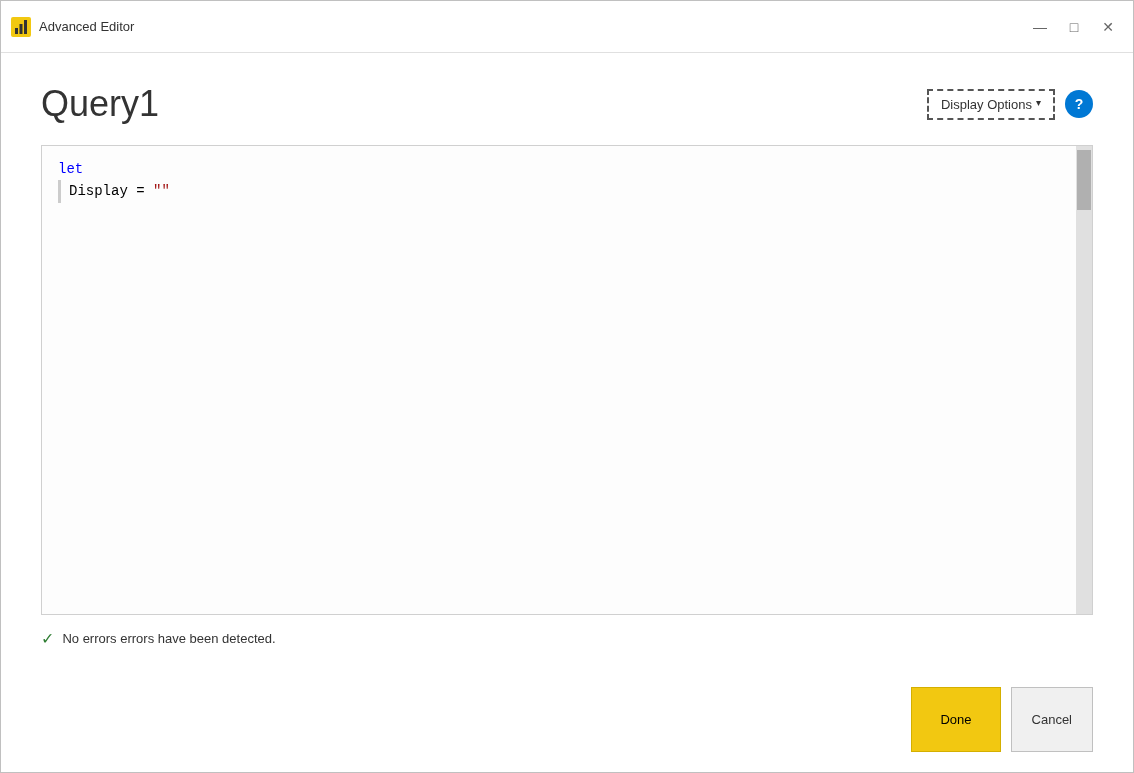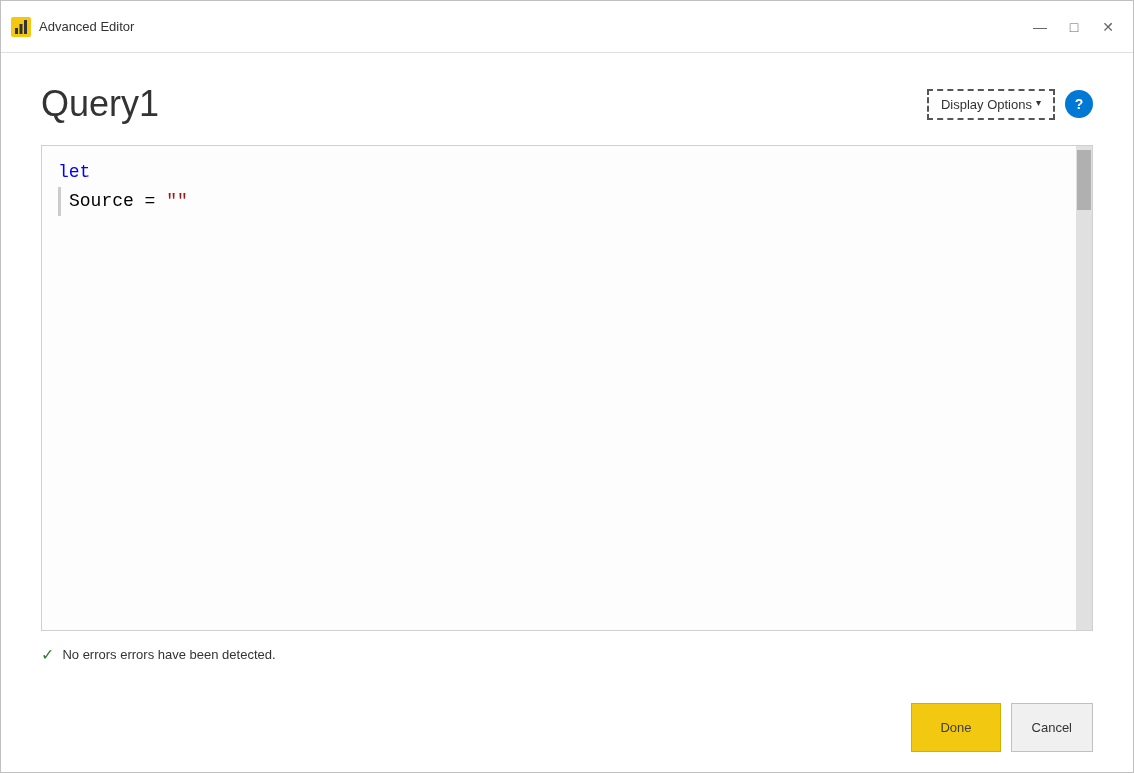--- a/index.html
+++ b/index.html
@@ -142,21 +142,21 @@
       background: #f8f8f8;
       position: relative;
       overflow: hidden;
       display: flex;
     }
 
     .editor-content {
       flex: 1;
       padding: 12px 16px;
       font-family: 'Consolas', 'Courier New', monospace;
-      font-size: 18px;
+      font-size: 14px;
       line-height: 1.6;
       overflow-y: auto;
       background: #fdfdfd;
     }
 
     .code-line {
       display: flex;
       align-items: baseline;
     }
 
@@ -217,32 +217,32 @@
       padding: 15px 40px 20px 40px;
       display: flex;
       justify-content: flex-end;
       gap: 10px;
       flex-shrink: 0;
     }
 
     .btn-done {
       background: #f2c811;
       border: 1px solid #d4af00;
-      color: #404040;
+      color: #000000;
       padding: 8px 28px;
       font-size: 13px;
       cursor: pointer;
       font-family: 'Segoe UI', sans-serif;
     }
 
     .btn-cancel {
       background: #f0f0f0;
       border: 1px solid #c0c0c0;
       color: #333;
-      padding: 16px 20px;
+      padding: 24px 20px;
       font-size: 13px;
       cursor: pointer;
       font-family: 'Segoe UI', sans-serif;
     }
   </style>
 </head>
 <body>
 
 <div class="window">
 
@@ -278,21 +278,21 @@
     </div>
 
     <div class="editor-container">
       <div class="editor-content">
         <div class="code-line">
           <span class="kw-blue">let</span>
         </div>
         <div class="code-line">
           <span class="line-bar"></span>
           <span class="kw-black">
-            <span>    Source = </span><span class="kw-red">""</span>
+            <span>    Display = </span><span class="kw-red">""</span>
           </span>
         </div>
       </div>
       <div class="editor-scrollbar">
         <div class="scrollbar-thumb"></div>
       </div>
     </div>
 
     <div class="status-bar">
       <span class="check-icon">✓</span>

